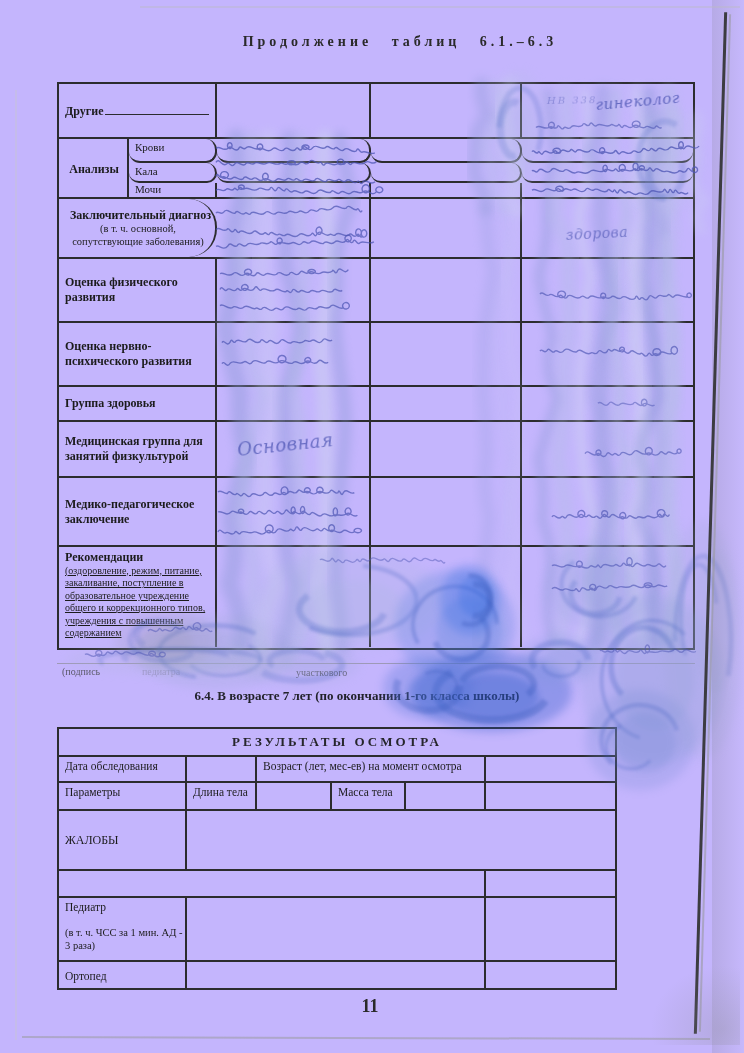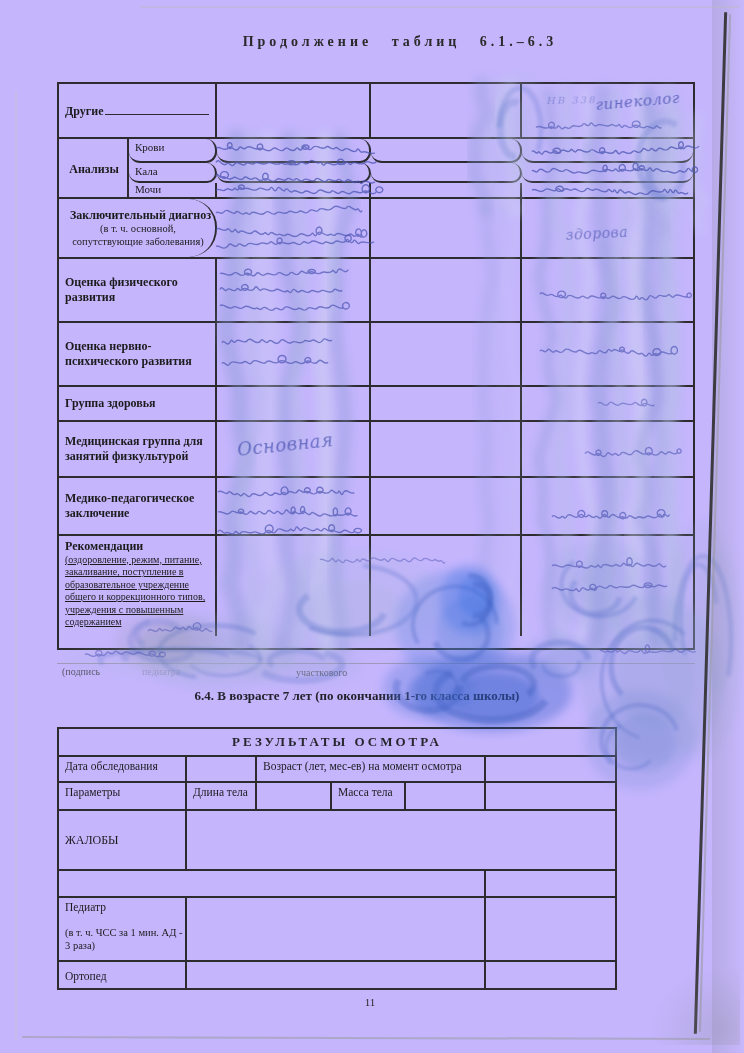--- a/index.html
+++ b/index.html
@@ -4,21 +4,21 @@
 <style>
   html,body{margin:0;padding:0;background:#ffffff;}
   .page{position:relative;width:744px;height:1053px;background:#c4b5fd;overflow:hidden;
         font-family:"Liberation Serif",serif;color:#1c1c1c;}
   
   .doc-title{position:absolute;left:80px;top:34px;width:640px;text-align:center;
     font-weight:bold;font-size:14px;letter-spacing:4px;word-spacing:12px;color:#2a2a2a;}
   .sec-title{position:absolute;left:57px;top:688px;width:600px;text-align:center;
     font-weight:bold;font-size:13px;color:#22222b;}
   .pageno{position:absolute;left:340px;top:996px;width:60px;text-align:center;
-    font-weight:normal;font-size:11px;color:#2a2a2a;}
+    font-weight:bold;font-size:18px;color:#2a2a2a;}
   
   .t1{position:absolute;left:57px;top:82px;width:638px;height:568px;
       border:2px solid #2c2c2e;box-sizing:border-box;}
   .t1 .r{display:flex;box-sizing:border-box;border-bottom:2px solid #2c2c2e;position:relative;}
   .t1 .r.nb{border-bottom:none;}
   .t1 .r.last{border-bottom:none;}
   .c{box-sizing:border-box;border-right:2px solid #2c2c2e;position:relative;}
   .cl{width:158px;}
   .c2{width:154px;} .c3{width:151px;} .c4{flex:1;border-right:none;}
   .c-anleft{width:70px;box-sizing:border-box;border-right:2px solid #2c2c2e;}
@@ -149,21 +149,21 @@
 
     <div class="r" style="height:56px">
       <div class="c cl lab">
         <div>Медицинская группа для занятий физкультурой</div>
       </div>
       <div class="c c2"></div>
       <div class="c c3"></div>
       <div class="c c4"></div>
     </div>
 
-    <div class="r" style="height:58px">
+    <div class="r" style="height:69px">
       <div class="c cl lab">
         <div>Медико-педагогическое заключение</div>
       </div>
       <div class="c c2"></div>
       <div class="c c3"></div>
       <div class="c c4"></div>
     </div>
 
     <div class="r last" style="height:100px">
       <div class="c cl lab top">

